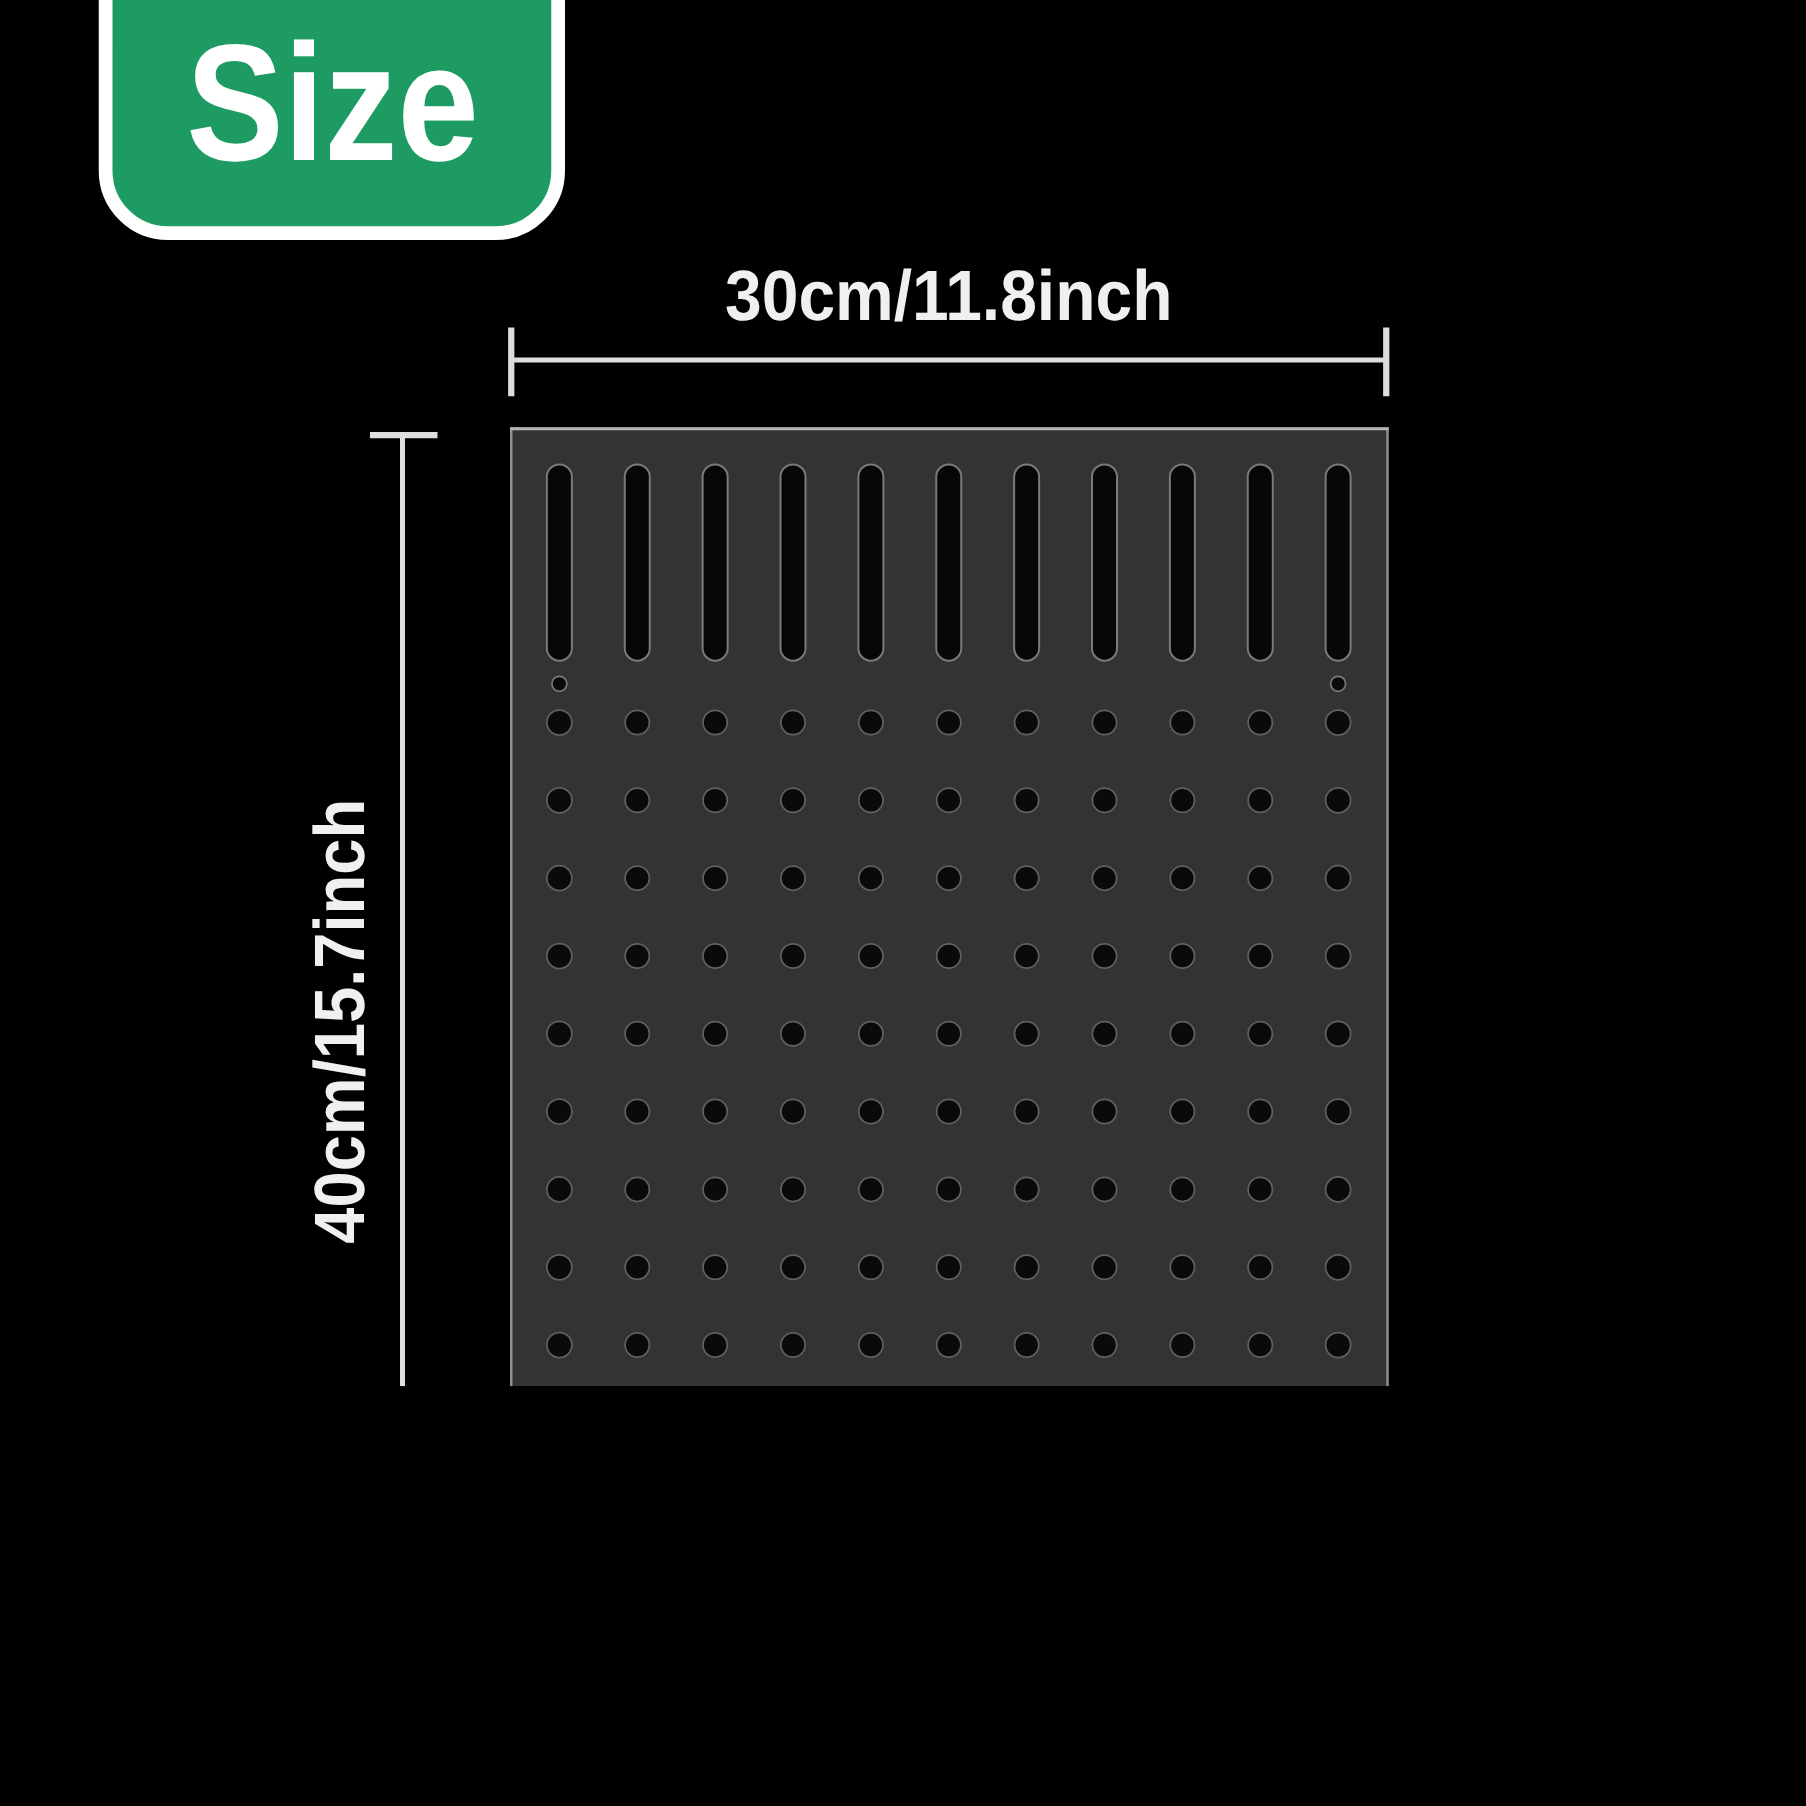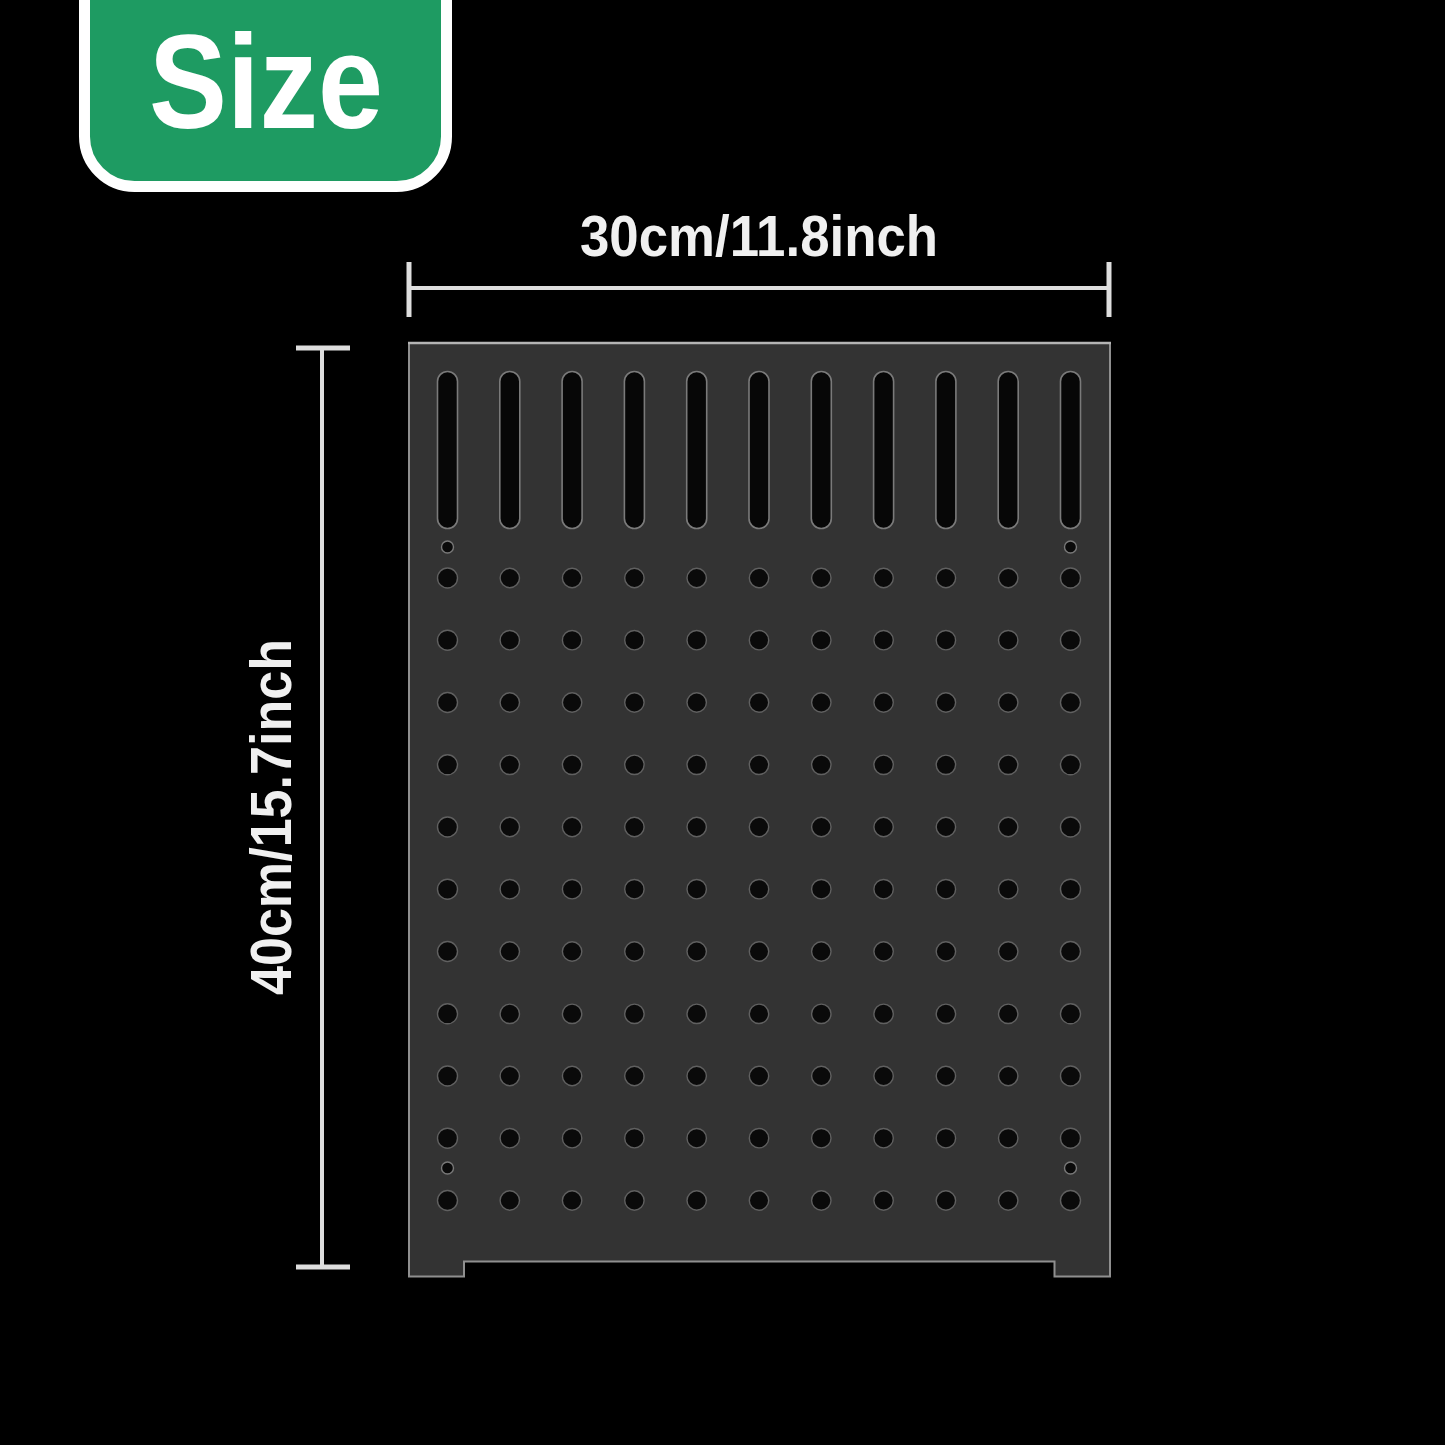--- a/index.html
+++ b/index.html
@@ -1,16 +1,16 @@
 <!DOCTYPE html>
 <html><head>
 <meta charset="utf-8">
 <style>
   html,body{margin:0;padding:0;background:#000;}
-  .stage{position:relative;width:1445px;height:1445px;background:#000;overflow:hidden;
+  .stage{position:relative;width:1445px;height:1109px;background:#000;overflow:hidden;
          font-family:"Liberation Sans", sans-serif;}
   svg{position:absolute;left:0;top:0;}
 </style>
 </head>
 <body>
 <div class="stage">
 
 <svg width="1445" height="1445" viewBox="0 0 1445 1445">
 
   <rect x="0" y="0" width="1445" height="1445" fill="#000000"></rect>

